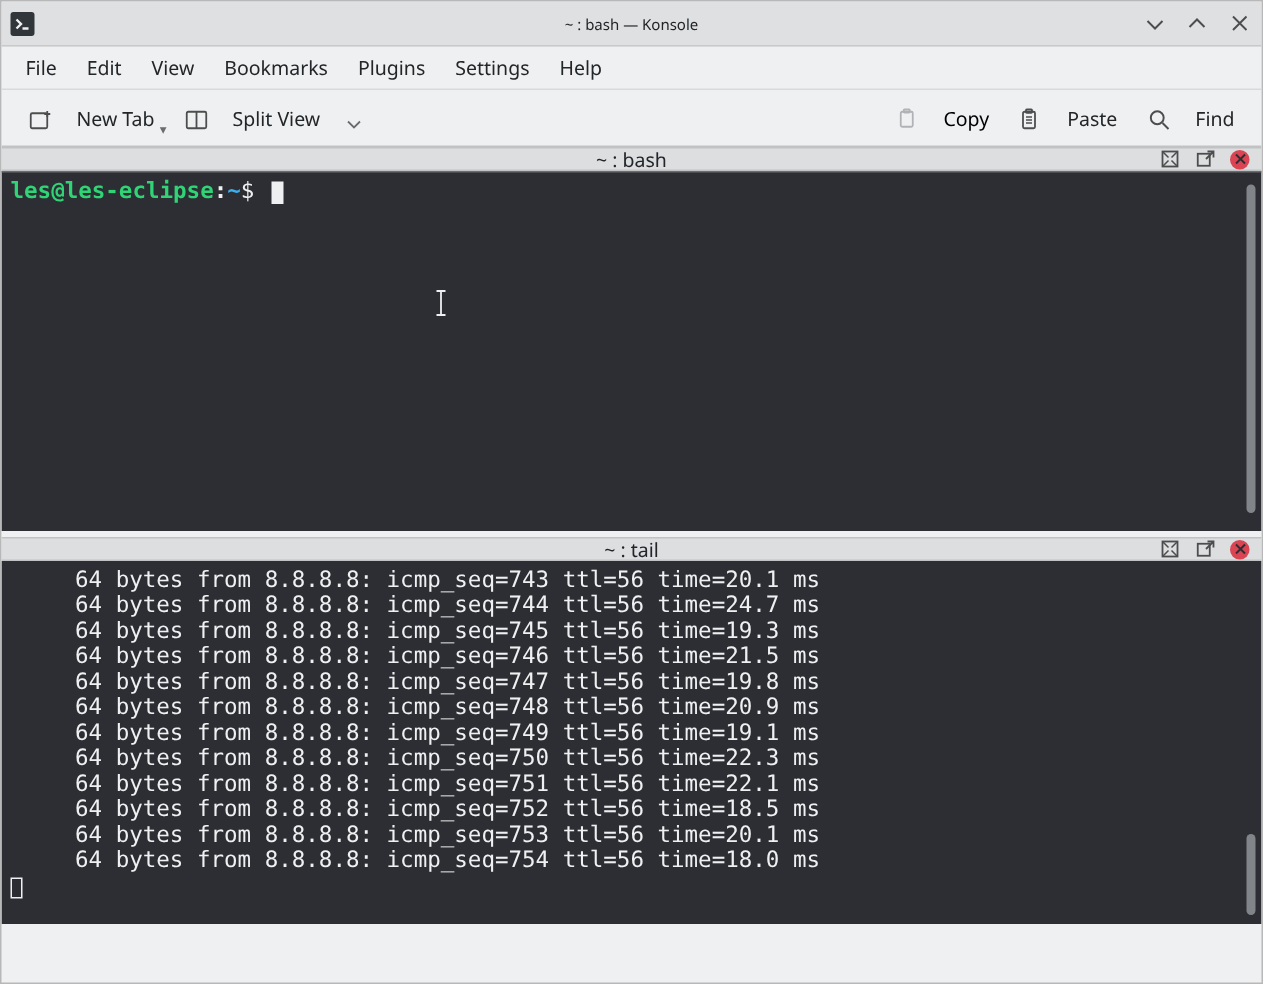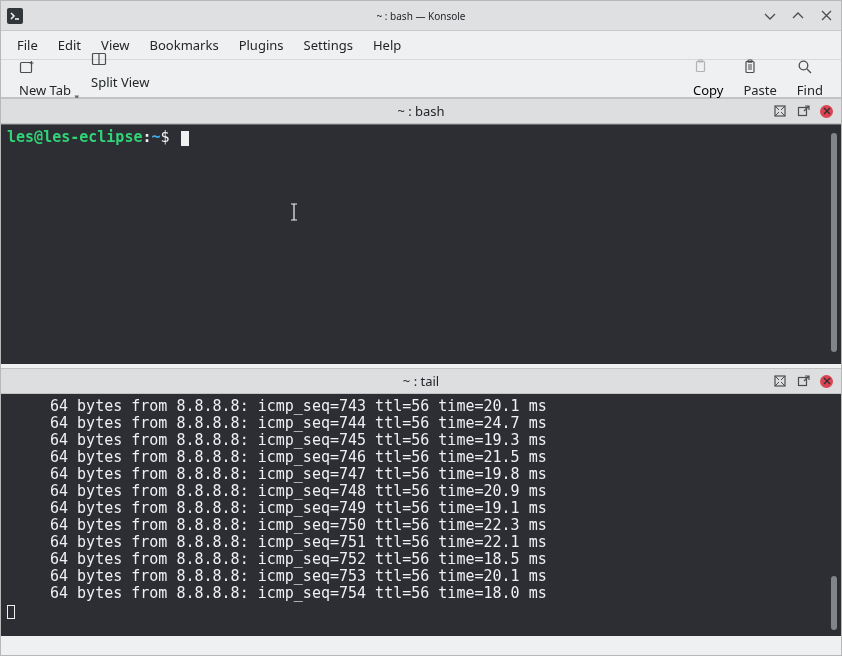--- a/index.html
+++ b/index.html
@@ -68,37 +68,36 @@
   height: 38px;
   display: flex;
   align-items: center;
   padding: 0 10px;
   gap: 4px;
   background: #eff0f1;
   border-bottom: 1px solid #c0c2c4;
 }
 .toolbar .btn {
   display: flex;
-  align-items: flex-start;
-  gap: 6px;
+  align-items: flex-end;
+  gap: 16px;
   padding: 4px 8px;
   cursor: pointer;
   position: relative;
-  flex-direction: column;
 }
 .toolbar .spacer { flex: 1; }
 .toolbar .btn.disabled { color: #000000; }
 .icon16 { width: 16px; height: 16px; flex-shrink:0; display:flex; align-items:center; justify-content:center; }
 .dropdown-chevron { margin-left:2px; }
 .small-chevron { font-size:9px; color:#6a6c6e; position:absolute; bottom:0; right:0; }
 
 .splitter { height: 4px; background: #eff0f1; }
 
 .pane-tab {
-  height: 26px;
+  height: 16px;
   background: #dcdee0;
   display:flex;
   align-items:center;
   position:relative;
   border-top:1px solid #c0c2c4;
   border-bottom:1px solid #c0c2c4;
 }
 .pane-tab .pane-title {
   position:absolute; left:50%; transform:translateX(-50%);
   font-size:13px; color:#232629;

